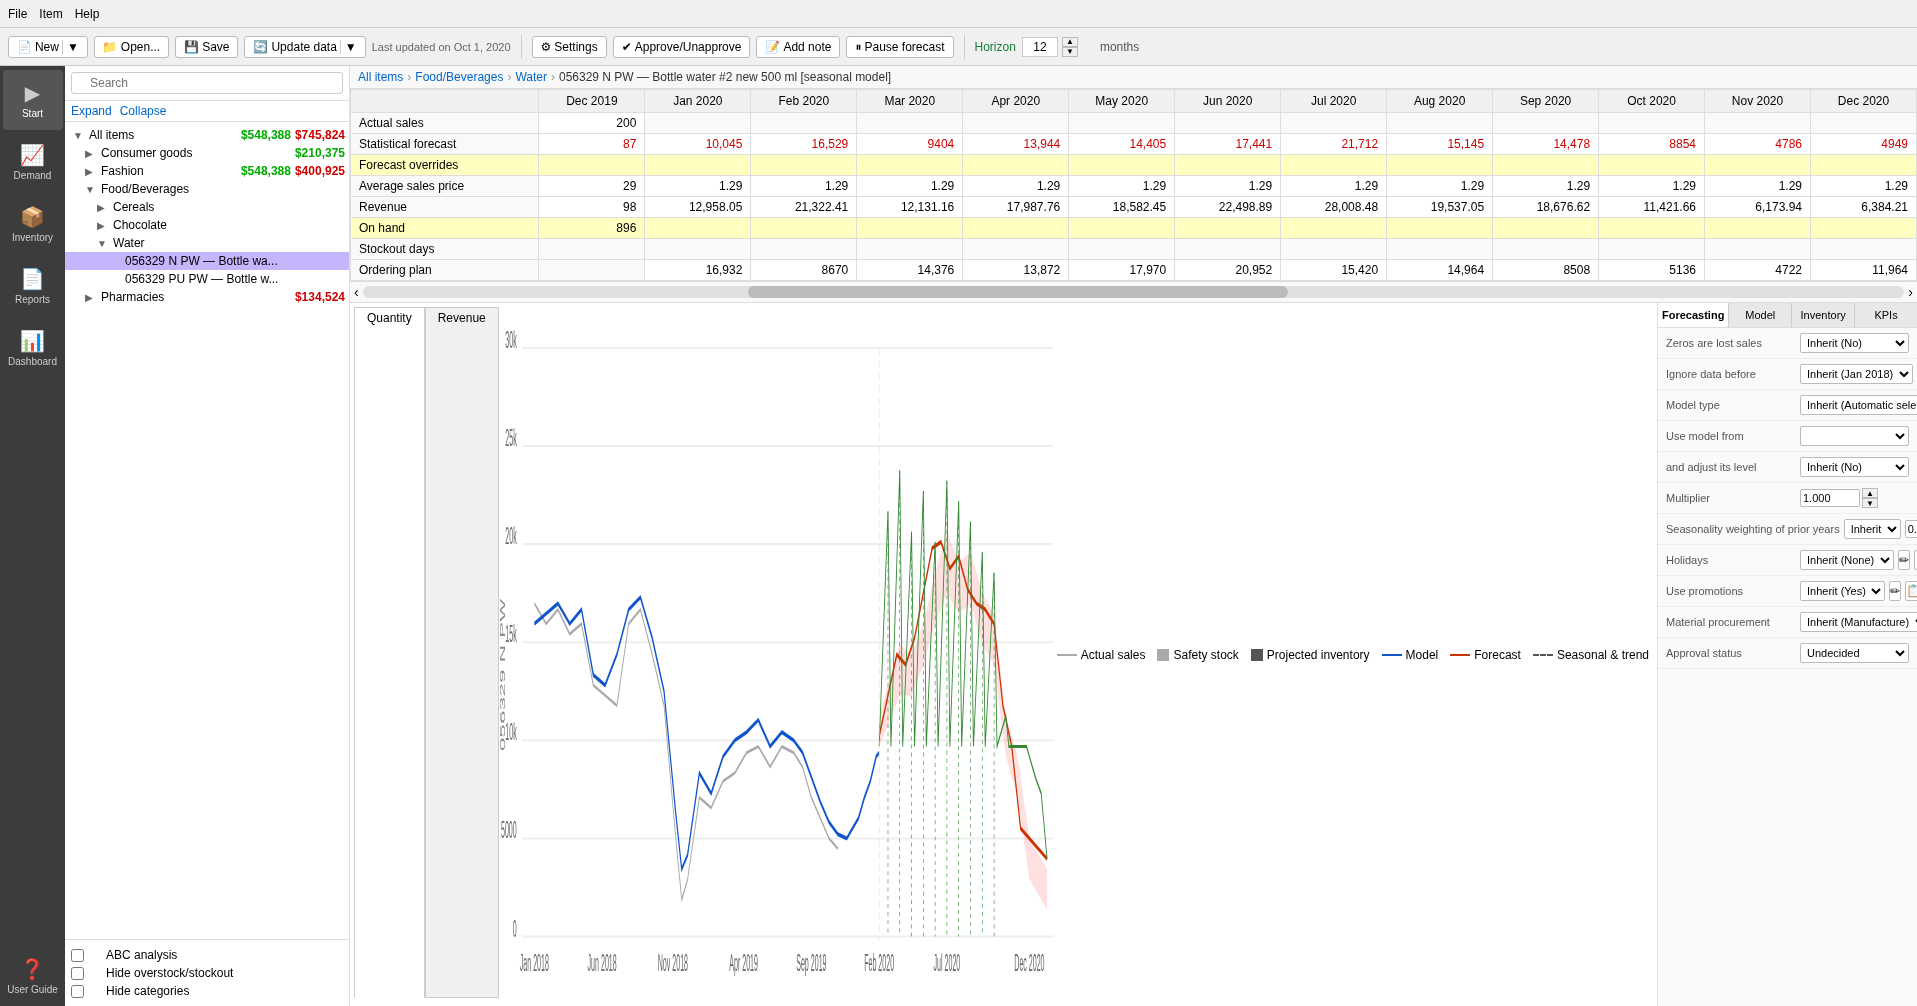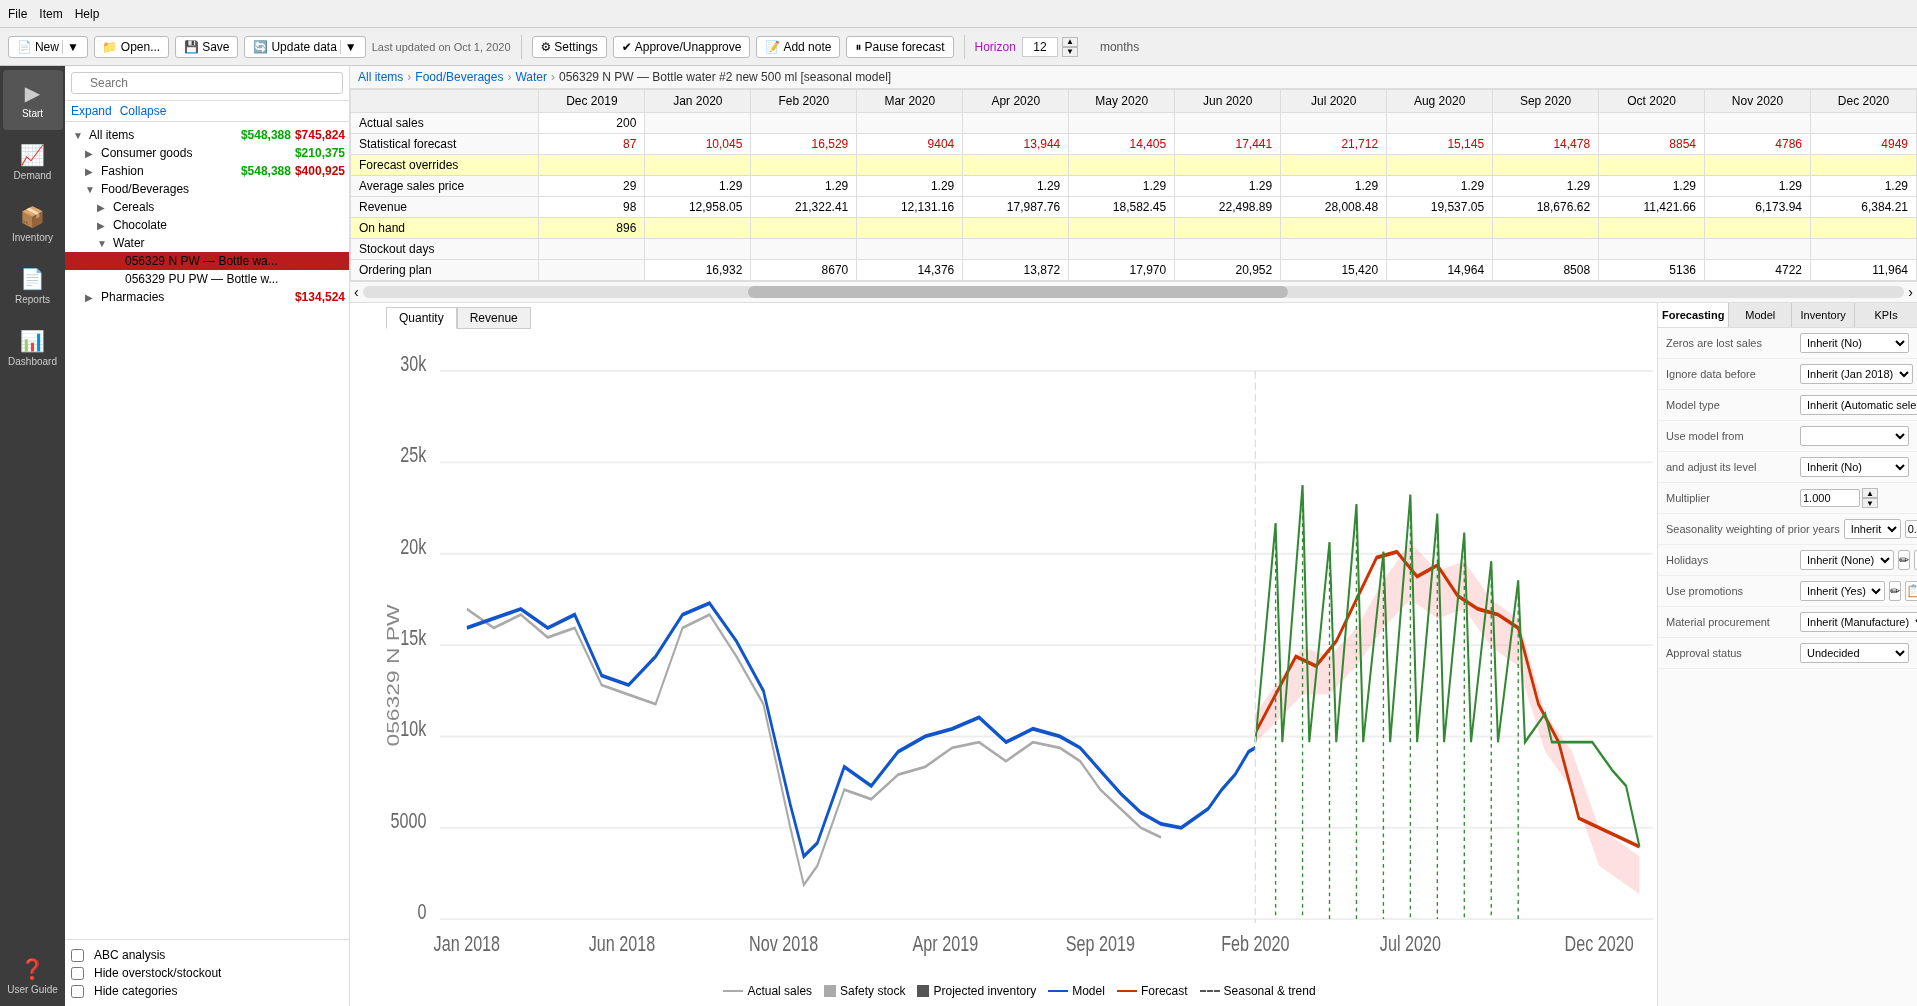--- a/index.html
+++ b/index.html
@@ -26,31 +26,31 @@
     .icon-sidebar-item.active .label { color: white; }
 
     
     .nav-tree { width: 285px; background: white; border-right: 1px solid #ddd; display: flex; flex-direction: column; overflow: hidden; }
     .search-bar { padding: 6px; border-bottom: 1px solid #ddd; }
     .search-bar input { width: 100%; padding: 3px 18px; border: 1px solid #ccc; border-radius: 3px; font-size: 12px; }
     .tree-actions { padding: 3px 6px; display: flex; gap: 8px; font-size: 11px; color: #666; border-bottom: 1px solid #ddd; }
     .tree-actions span { cursor: pointer; color: #0066cc; }
     .tree-content { flex: 1; overflow-y: auto; padding: 4px 0; }
     .tree-item { padding: 2px 4px 2px 8px; cursor: pointer; display: flex; align-items: center; gap: 4px; white-space: nowrap; }
-    .tree-item.selected { background: #b91c1c; }
+    .tree-item.selected { background: #c4b5fd; }
     .tree-item .arrow { font-size: 10px; color: #666; width: 12px; display: inline-block; }
     .tree-item .name { flex: 1; overflow: hidden; text-overflow: ellipsis; }
     .tree-item .val-green { color: #00aa00; font-weight: bold; }
     .tree-item .val-red { color: #cc0000; font-weight: bold; }
     .indent-1 { padding-left: 20px; }
     .indent-2 { padding-left: 32px; }
     .indent-3 { padding-left: 44px; }
 
     .tree-footer { padding: 6px; border-top: 1px solid #ddd; }
-    .checkbox-item { display: flex; align-items: center; gap: 10px; padding: 2px 0; cursor: pointer; }
+    .checkbox-item { display: flex; align-items: center; gap: 22px; padding: 2px 0; cursor: pointer; }
 
     
     .main-content { flex: 1; display: flex; flex-direction: column; overflow: hidden; background: white; }
 
     
     .breadcrumb-bar { padding: 4px 8px; background: #f8f8f8; border-bottom: 1px solid #ddd; display: flex; align-items: center; gap: 4px; flex-wrap: wrap; }
     .breadcrumb-bar .bc-item { color: #0066cc; cursor: pointer; }
     .breadcrumb-bar .bc-sep { color: #999; }
     .breadcrumb-bar .bc-current { color: #333; }
 
@@ -60,21 +60,21 @@
     .data-table th { background: #f0f0f0; border: 1px solid #ddd; padding: 4px 8px; text-align: center; font-weight: normal; white-space: nowrap; min-width: 90px; }
     .data-table td { border: 1px solid #ddd; padding: 3px 8px; white-space: nowrap; }
     .data-table td.row-label { background: #f9f9f9; font-weight: normal; min-width: 160px; position: sticky; left: 0; z-index: 1; }
     .data-table tr.highlight td { background: #ffffc0; }
     .data-table td.numeric { text-align: right; }
     .data-table td.red { color: #cc0000; }
     .data-table td.empty { background: #f9f9f9; }
 
     
     .bottom-area { display: flex; flex: 1; overflow: hidden; }
-    .chart-area { flex: 1; display: flex; flex-direction: column; overflow: hidden; padding: 4px; margin-left: 32px; }
+    .chart-area { flex: 1; display: flex; flex-direction: row; overflow: hidden; padding: 4px; }
     .chart-tabs { display: flex; gap: 0; margin-bottom: 4px; }
     .chart-tab { padding: 3px 12px; border: 1px solid #ccc; cursor: pointer; background: #f0f0f0; font-size: 12px; }
     .chart-tab.active { background: white; border-bottom-color: white; }
     .chart-svg-wrap { flex: 1; position: relative; overflow: hidden; }
     .chart-legend { display: flex; gap: 12px; justify-content: center; font-size: 11px; padding: 4px; flex-wrap: wrap; }
     .legend-item { display: flex; align-items: center; gap: 4px; }
 
     
     .settings-panel { width: 260px; border-left: 1px solid #ddd; background: #fafafa; overflow-y: auto; }
     .settings-tabs { display: flex; background: #e8e8e8; border-bottom: 1px solid #ddd; }
@@ -137,21 +137,21 @@
   </div>
   <div class="btn">
     <span>📝</span>
     <span>Add note</span>
   </div>
   <div class="btn">
     <span>⏸</span>
     <span>Pause forecast</span>
   </div>
   <div class="toolbar-sep"></div>
-  <span style="color:#a21caf;text-align:center;">Horizon</span>
+  <span style="color:#15803d;text-align:center;">Horizon</span>
   <div class="horizon-wrap">
     <input type="text" value="12" style="width: 36px; padding: 2px; border: 1px solid rgb(204, 204, 204); text-align: center;">
     <div style="display:flex;flex-direction:column;">
       <button class="spin-btn">▲</button>
       <button class="spin-btn">▼</button>
     </div>
   </div>
   <span style="color:#555;margin-left:16px;">months</span>
 </div>
 

